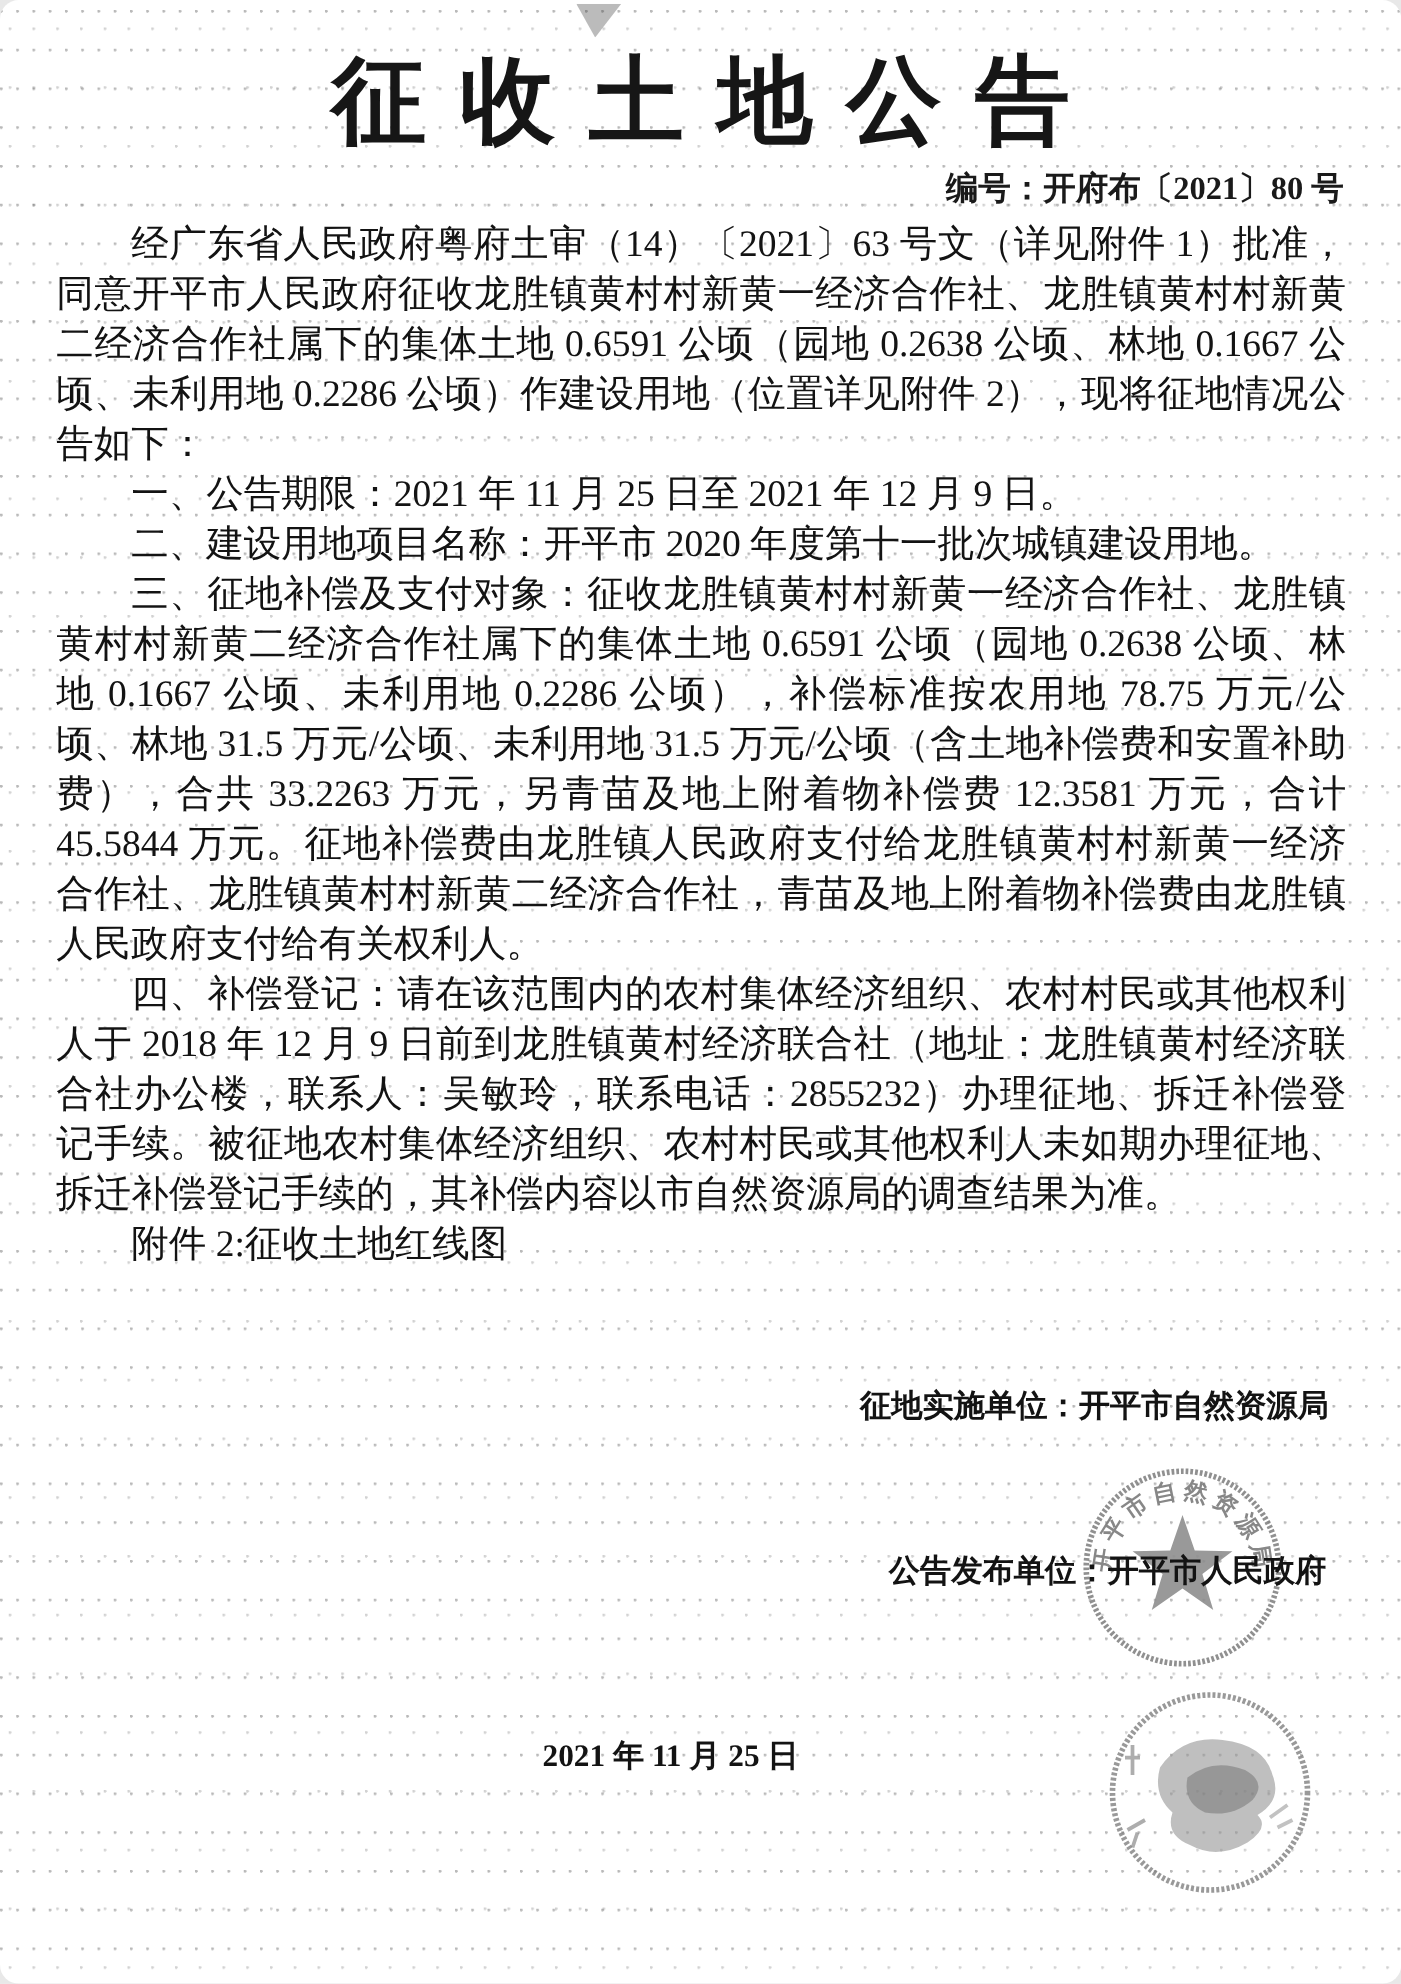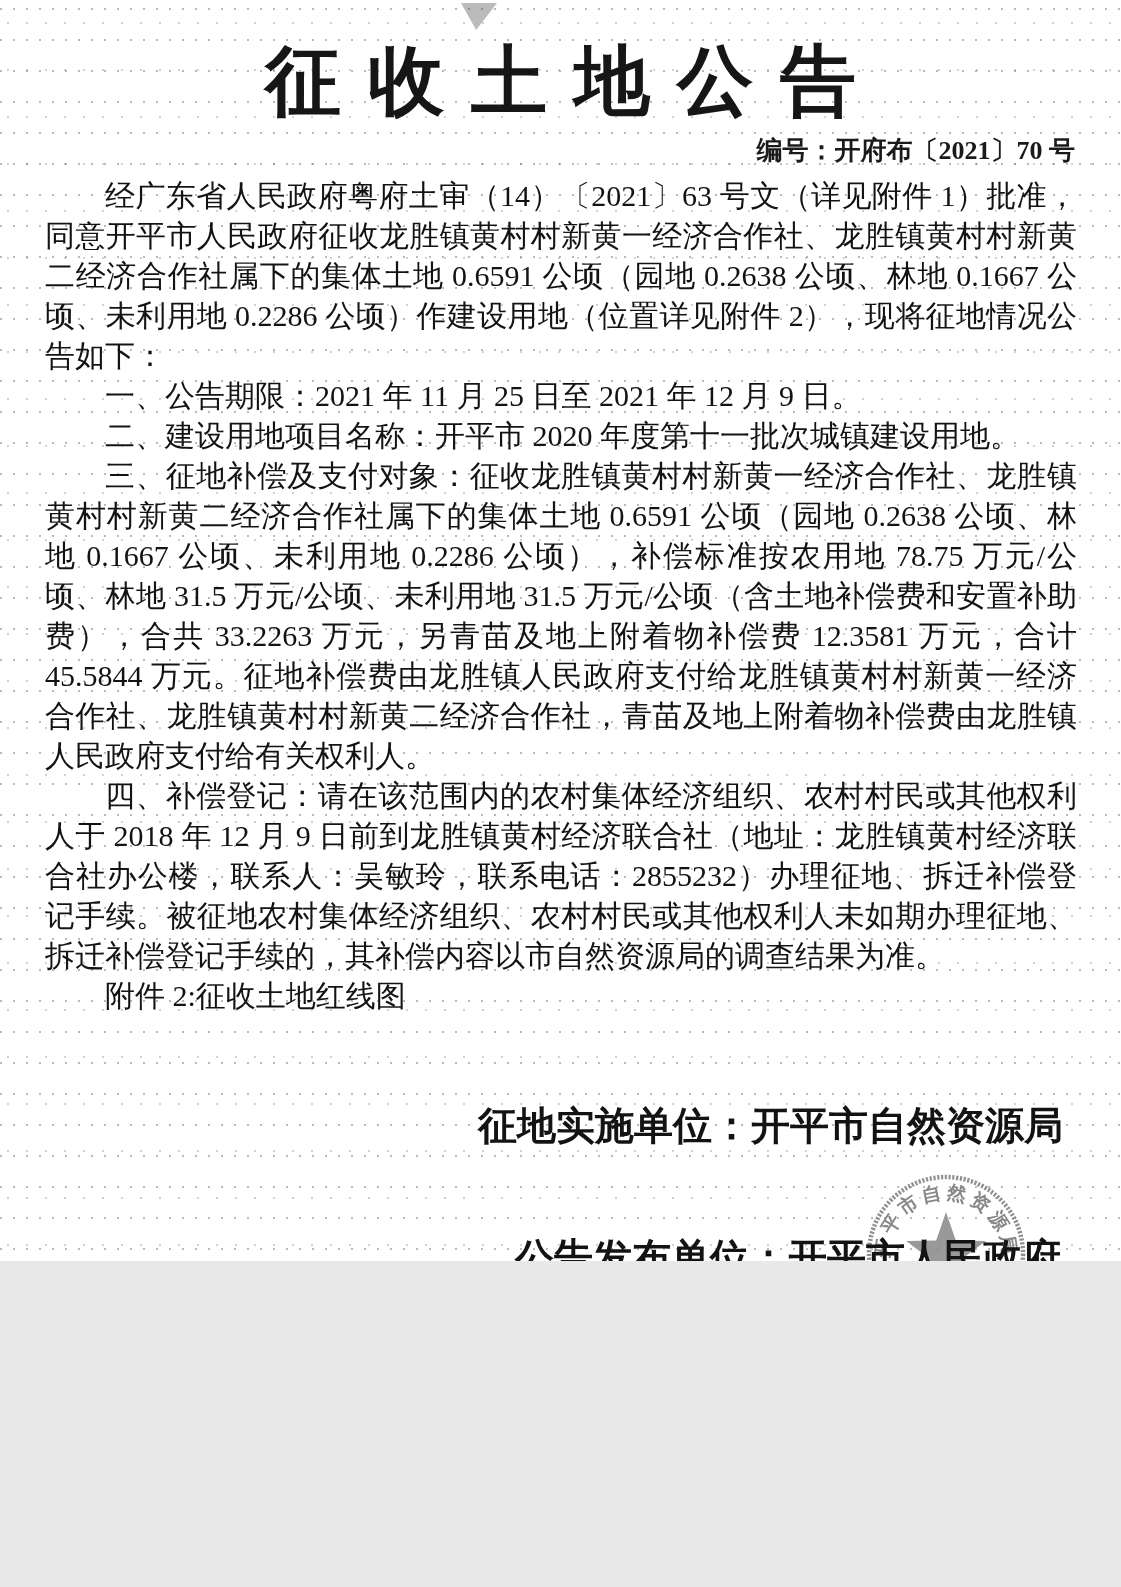--- a/index.html
+++ b/index.html
@@ -4,31 +4,32 @@
 <style>
   html, body {
     margin: 0;
     padding: 0;
     background: #e8e8e8;
     font-family: "Liberation Serif", "DejaVu Serif", serif;
   }
   .page {
     position: relative;
     width: 1121px;
-    height: 1261px;
+    height: 1587px;
     margin: 0 auto;
     background-color: #ffffff;
     
     background-image:
       radial-gradient(circle at 1px 1px, rgba(50,50,50,0.34) 0.9px, transparent 1.4px),
       radial-gradient(circle at 1px 1px, rgba(50,50,50,0.22) 0.9px, transparent 1.4px);
     background-size: 13px 31px, 19px 47px;
     background-position: 0px 8px, 7px 22px;
     overflow: hidden;
     color: #111;
+    border-radius: 15px;
   }
   .artifact-triangle {
     position: absolute;
     left: 461px;
     top: 3px;
     width: 36px;
     height: 27px;
     background: rgba(60,60,60,0.35);
     clip-path: polygon(0 0, 100% 0, 42% 100%);
   }
@@ -61,21 +62,21 @@
     color: #131313;
   }
   .doc-body p {
     margin: 0;
     text-indent: 2em;
   }
   .sign-line {
     position: relative;
     z-index: 3;
     text-align: right;
-    font-size: 39px;
+    font-size: 25px;
     font-weight: 700;
     line-height: 36px;
     color: #131313;
   }
   .sign-line.implement { margin-top: 92px; padding-right: 58px; }
   .sign-line.publish   { margin-top: 96px; padding-right: 60px; }
   .sign-line.date      { margin-top: 112px; padding-right: 48px; text-align: center; }
   .seal {
     position: absolute;
     z-index: 2;
@@ -86,21 +87,21 @@
 </style>
 </head>
 <body>
 
 <div class="page">
 
   <div class="artifact-triangle"></div>
 
   <h1 class="doc-title">征收土地公告</h1>
 
-  <div class="doc-number">编号：开府布〔2021〕70 号</div>
+  <div class="doc-number">编号：开府布〔2021〕80 号</div>
 
   <div class="doc-body">
     <p>经广东省人民政府粤府土审（14）〔2021〕63 号文（详见附件 1）批准，同意开平市人民政府征收龙胜镇黄村村新黄一经济合作社、龙胜镇黄村村新黄二经济合作社属下的集体土地 0.6591 公顷（园地 0.2638 公顷、林地 0.1667 公顷、未利用地 0.2286 公顷）作建设用地（位置详见附件 2），现将征地情况公告如下：</p>
     <p>一、公告期限：2021 年 11 月 25 日至 2021 年 12 月 9 日。</p>
     <p>二、建设用地项目名称：开平市 2020 年度第十一批次城镇建设用地。</p>
     <p>三、征地补偿及支付对象：征收龙胜镇黄村村新黄一经济合作社、龙胜镇黄村村新黄二经济合作社属下的集体土地 0.6591 公顷（园地 0.2638 公顷、林地 0.1667 公顷、未利用地 0.2286 公顷），补偿标准按农用地 78.75 万元/公顷、林地 31.5 万元/公顷、未利用地 31.5 万元/公顷（含土地补偿费和安置补助费），合共 33.2263 万元，另青苗及地上附着物补偿费 12.3581 万元，合计 45.5844 万元。征地补偿费由龙胜镇人民政府支付给龙胜镇黄村村新黄一经济合作社、龙胜镇黄村村新黄二经济合作社，青苗及地上附着物补偿费由龙胜镇人民政府支付给有关权利人。</p>
     <p>四、补偿登记：请在该范围内的农村集体经济组织、农村村民或其他权利人于 2018 年 12 月 9 日前到龙胜镇黄村经济联合社（地址：龙胜镇黄村经济联合社办公楼，联系人：吴敏玲，联系电话：2855232）办理征地、拆迁补偿登记手续。被征地农村集体经济组织、农村村民或其他权利人未如期办理征地、拆迁补偿登记手续的，其补偿内容以市自然资源局的调查结果为准。</p>
     <p>附件 2:征收土地红线图</p>
   </div>
 

